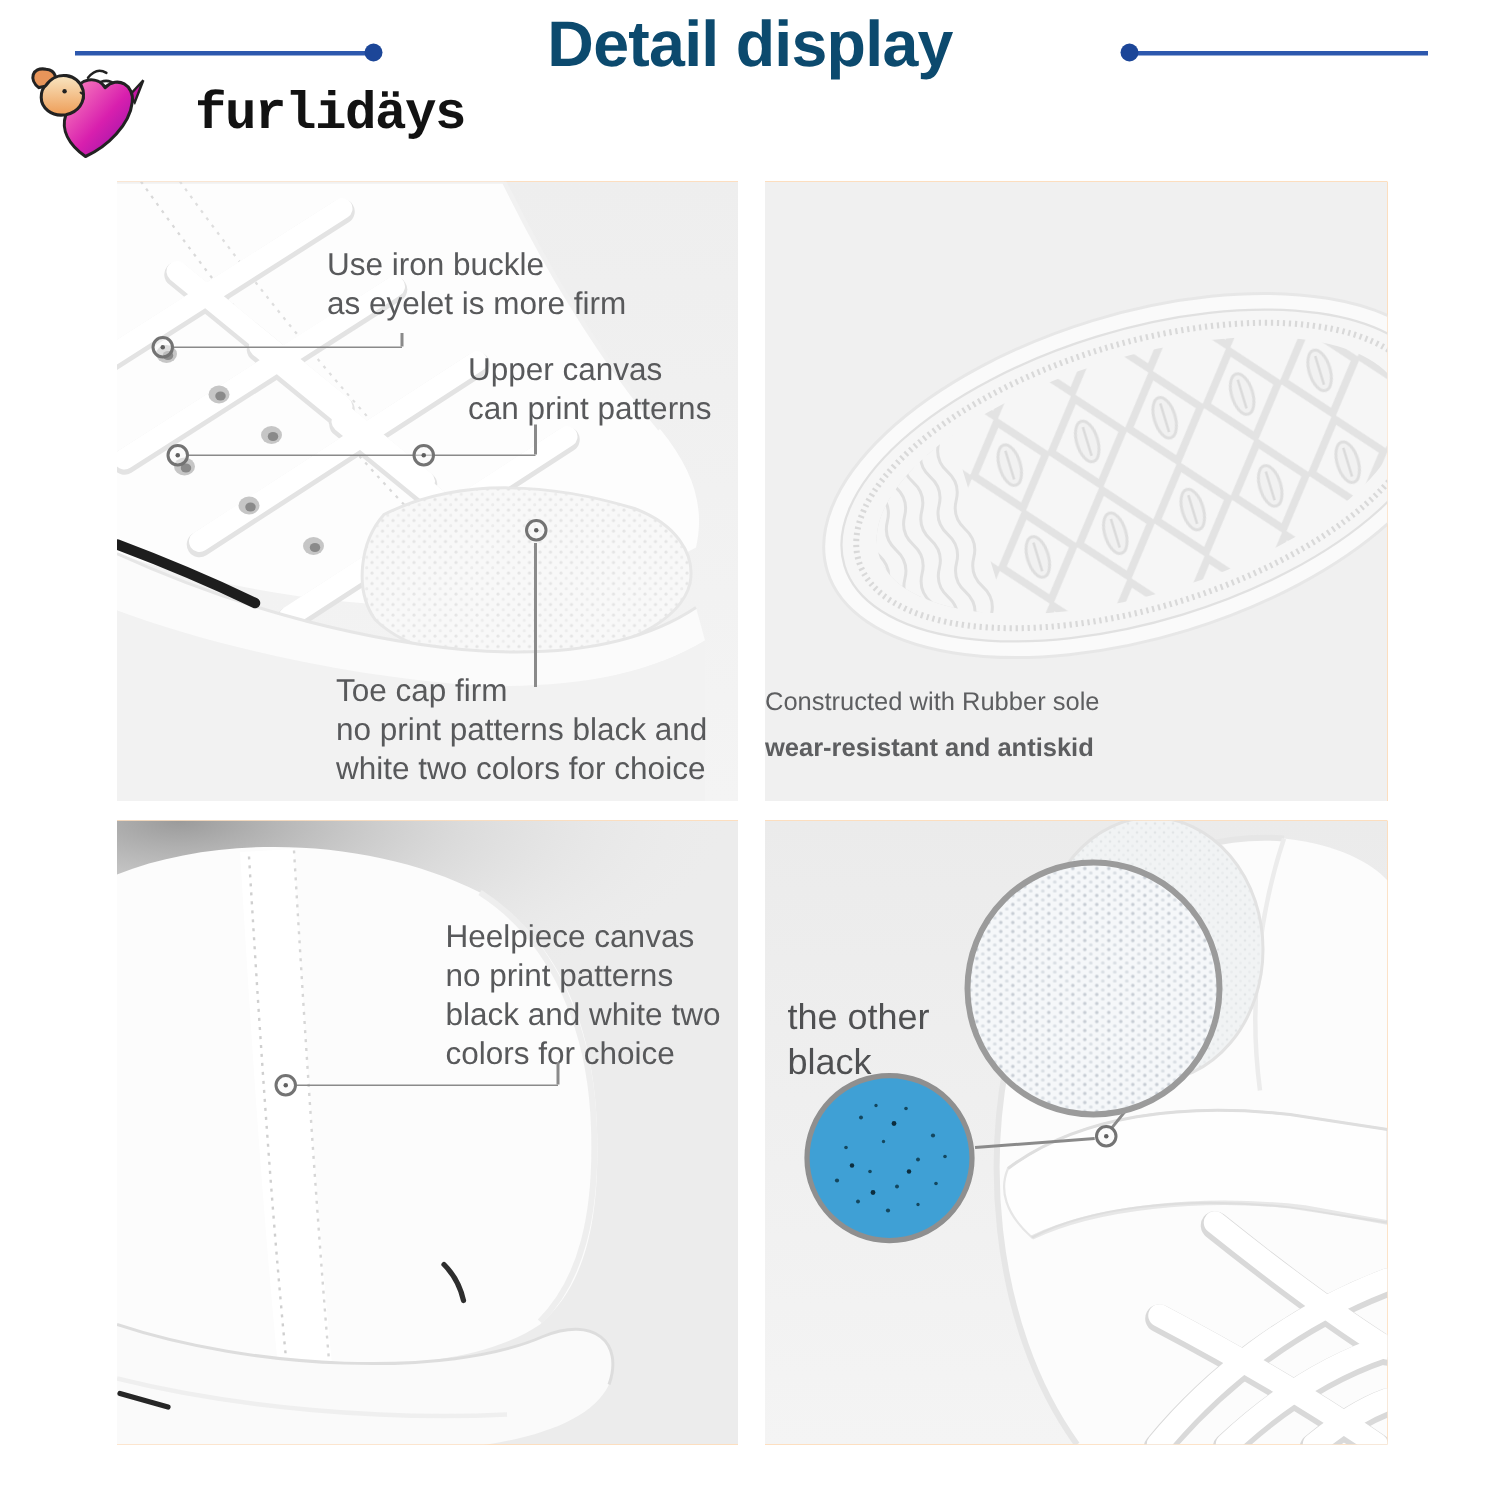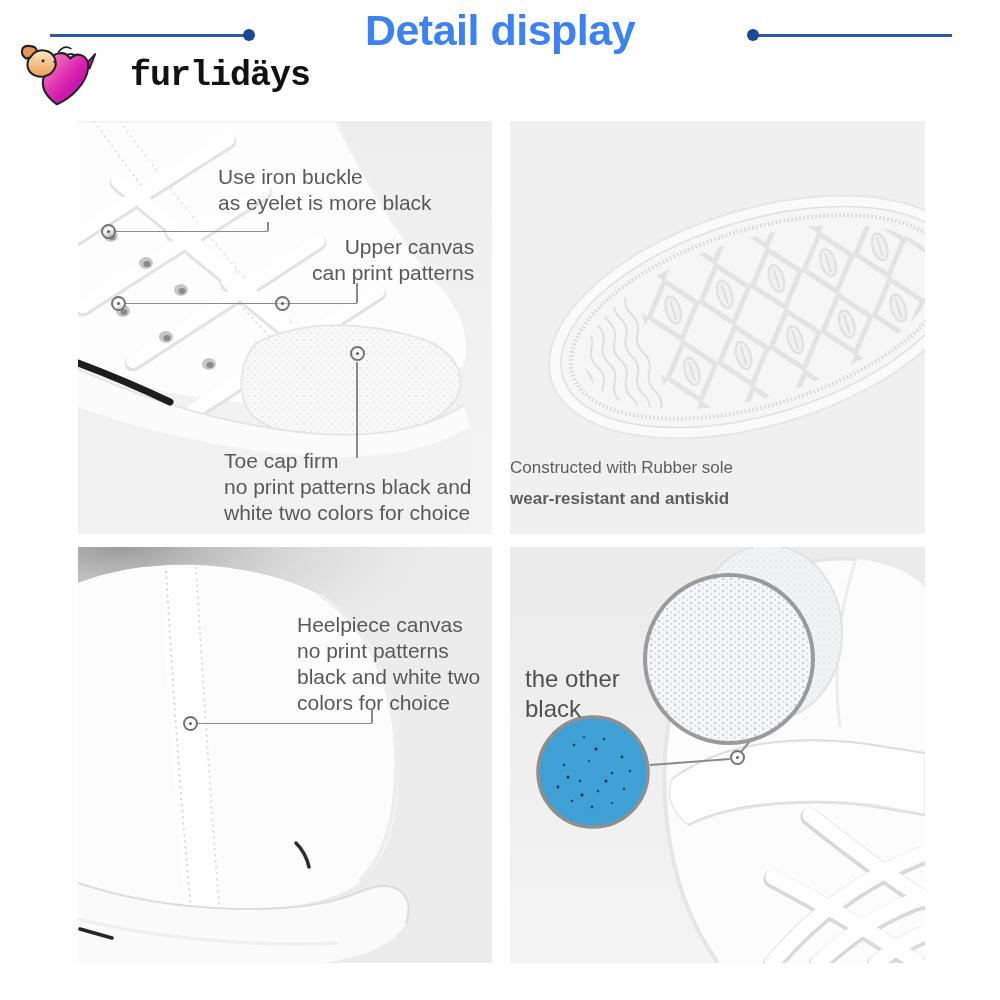--- a/index.html
+++ b/index.html
@@ -3,21 +3,21 @@
 <meta charset="utf-8">
 <style>
   html,body{margin:0;padding:0;}
   body{
     width:1000px;height:1000px;position:relative;overflow:hidden;
     background:#ffffff;font-family:"Liberation Sans",sans-serif;
   }
   
   .page-title{
     position:absolute;left:0;top:6px;width:1000px;text-align:center;
-    font-size:43px;font-weight:bold;letter-spacing:-.5px;color:#3b82f6;
+    font-size:43px;font-weight:bold;letter-spacing:-.5px;color:#0c4a6e;
   }
   .divider{position:absolute;height:3px;background:#2d58ae;top:34px;}
   .divider-dot{position:absolute;width:12px;height:12px;border-radius:50%;background:#1c4698;top:29px;}
   .brand-text{
     position:absolute;left:90px;top:56px;font-family:"Liberation Mono",monospace;
     font-weight:bold;font-size:35px;letter-spacing:-1px;color:#121212;margin-left:40px;
   }
   
   .panel{position:absolute;background:#fdba74;overflow:hidden;}
   #panel-tl{left:78px;top:121px;width:414px;height:413px;}
@@ -141,27 +141,27 @@
 
     <path d="M0,248 C70,280 150,304 230,312 C300,318 350,308 386,284 L392,306 C340,338 250,346 160,332 C95,320 38,302 0,286 Z" fill="#fbfbfb"></path>
     <path d="M0,286 C60,308 150,330 240,336 C300,338 352,330 392,306 L392,413 L0,413 Z" fill="#f2f2f2"></path>
     <path d="M0,248 C70,280 150,304 230,312 C300,318 350,308 386,284" fill="none" stroke="#e6e6e6" stroke-width="2"></path>
 
     <path d="M0,242 Q48,260 92,281" stroke="#1d1d1d" stroke-width="7" fill="none" stroke-linecap="round"></path>
   </svg>
 
   <div class="note" style="left:140px;top:43px;">
     <span class="nl">Use iron buckle</span>
-    <span class="nl">as eyelet is more black</span>
+    <span class="nl">as eyelet is more firm</span>
   </div>
   <div class="cline h" style="left:36px;top:109.5px;width:154px;"></div>
   <div class="cline v" style="left:189px;top:101px;height:9px;"></div>
   <div class="marker" style="left:22.5px;top:102.5px;"></div>
 
-  <div class="note" style="left:234px;top:113px;text-align:right;">
+  <div class="note" style="left:234px;top:113px;">
     <span class="nl">Upper canvas</span>
     <span class="nl">can print patterns</span>
   </div>
   <div class="cline h" style="left:46px;top:181.5px;width:233px;"></div>
   <div class="cline v" style="left:278px;top:162px;height:20px;"></div>
   <div class="marker" style="left:32.5px;top:174.5px;"></div>
   <div class="marker" style="left:196.5px;top:174.5px;"></div>
 
   <div class="cline v" style="left:278px;top:241px;height:96px;"></div>
   <div class="marker" style="left:271.5px;top:224.5px;"></div>

